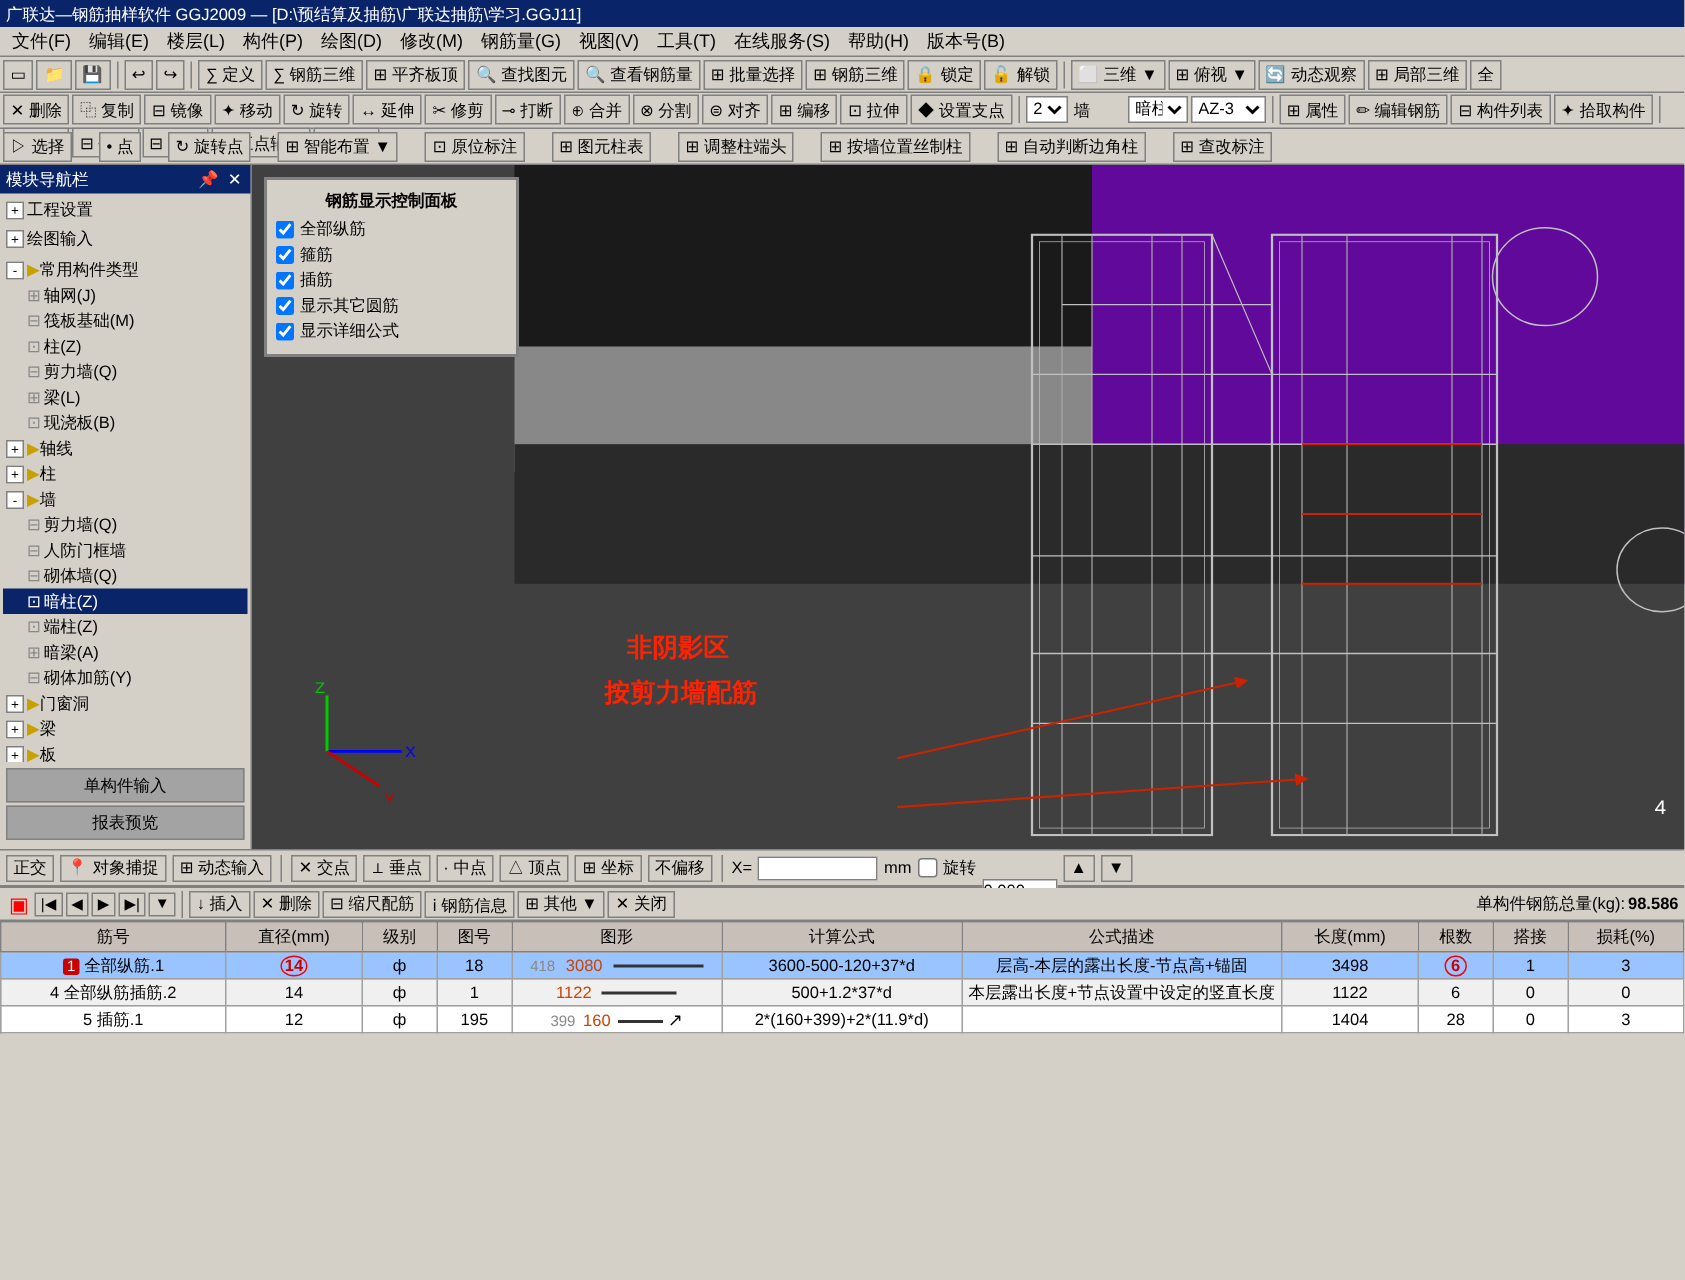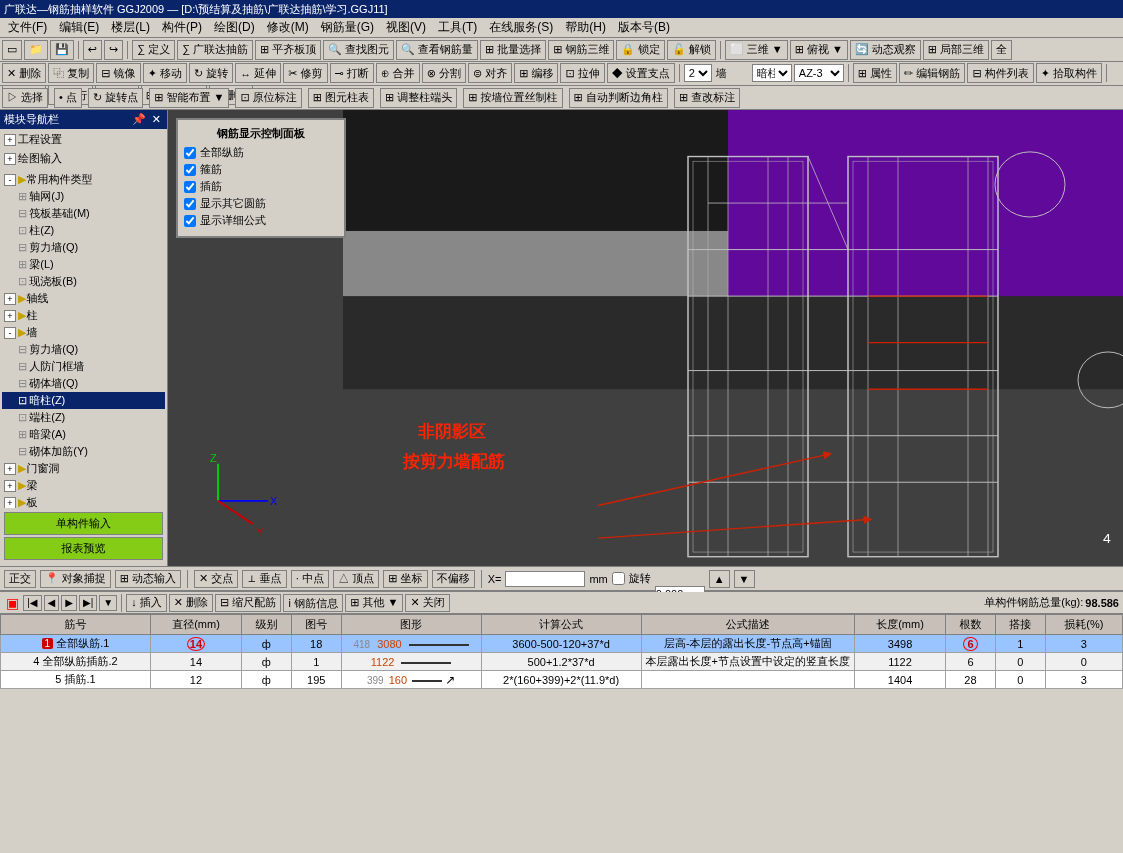--- a/index.html
+++ b/index.html
@@ -23,21 +23,21 @@
     
     #sidebar { width: 168px; background: #d4d0c8; border-right: 1px solid #808080; display: flex; flex-direction: column; }
     #sidebar-header { background: #0a246a; color: white; font-size: 11px; padding: 2px 4px; display: flex; justify-content: space-between; align-items: center; }
     #sidebar-content { flex: 1; overflow-y: auto; padding: 2px; }
     .sidebar-section { margin-bottom: 2px; }
     .sidebar-section-header { display: flex; align-items: center; padding: 1px 2px; cursor: pointer; font-size: 11px; }
     .tree-icon { width: 12px; height: 12px; border: 1px solid #808080; background: white; display: inline-flex; align-items: center; justify-content: center; font-size: 9px; margin-right: 2px; flex-shrink: 0; }
     .sidebar-item { padding: 1px 4px 1px 16px; cursor: pointer; font-size: 11px; display: flex; align-items: center; gap: 2px; }
     .sidebar-item.selected { background: #0a246a; color: white; }
     #sidebar-bottom { padding: 4px; }
-    .sidebar-big-btn { width: 100%; background: #84cc16; border: 1px solid #808080; padding: 3px; font-size: 11px; cursor: pointer; margin-bottom: 2px; }
+    .sidebar-big-btn { width: 100%; background: #a3a3a3; border: 1px solid #808080; padding: 3px; font-size: 11px; cursor: pointer; margin-bottom: 2px; }
 
     
     #viewport { flex: 1; background: #404040; position: relative; overflow: hidden; }
 
     
     #steel-panel { position: absolute; top: 8px; left: 8px; background: #d4d0c8; border: 2px solid #808080; padding: 6px; width: 170px; font-size: 11px; }
     #steel-panel-title { font-size: 11px; font-weight: bold; margin-bottom: 4px; text-align: center; }
     .steel-panel-item { display: flex; align-items: center; gap: 4px; margin-bottom: 2px; }
     .steel-panel-item input[type=checkbox] { width: 12px; height: 12px; }
 
@@ -67,21 +67,21 @@
     .cad-lines { position: absolute; top: 0; left: 0; width: 100%; height: 100%; }
 
     
     .nav-btn { font-size: 10px; background: #d4d0c8; border: 1px solid #808080; padding: 0 3px; cursor: pointer; height: 16px; }
 
     
     .row-badge { background: #0a246a; color: white; font-size: 10px; padding: 0 3px; border-radius: 2px; }
     .row-badge-red { background: #cc0000; }
 
     
-    #toolbar3 { background: #d4d0c8; border-bottom: 1px solid #808080; height: 24px; display: flex; align-items: center; padding: 0 2px; gap: 6px; }
+    #toolbar3 { background: #d4d0c8; border-bottom: 1px solid #808080; height: 24px; display: flex; align-items: center; padding: 0 2px; gap: 18px; }
   </style>
 </head>
 <body>
 
 <div id="title-bar">
   <span>广联达—钢筋抽样软件 GGJ2009 — [D:\预结算及抽筋\广联达抽筋\学习.GGJ11]</span>
 </div>
 
 <div id="menu-bar">
   <span class="menu-item">文件(F)</span>
@@ -100,21 +100,21 @@
 
 <div class="toolbar-row" style="border-bottom:1px solid #808080; height:24px;">
   <button class="tb-btn">▭</button>
   <button class="tb-btn">📁</button>
   <button class="tb-btn">💾</button>
   <div class="tb-separator"></div>
   <button class="tb-btn">↩</button>
   <button class="tb-btn">↪</button>
   <div class="tb-separator"></div>
   <button class="tb-btn">∑ 定义</button>
-  <button class="tb-btn">∑ 广联达抽筋</button>
+  <button class="tb-btn">∑ 钢筋三维</button>
   <button class="tb-btn">⊞ 平齐板顶</button>
   <button class="tb-btn">🔍 查找图元</button>
   <button class="tb-btn">🔍 查看钢筋量</button>
   <button class="tb-btn">⊞ 批量选择</button>
   <button class="tb-btn">⊞ 钢筋三维</button>
   <button class="tb-btn">🔒 锁定</button>
   <button class="tb-btn">🔓 解锁</button>
   <div class="tb-separator"></div>
   <button class="tb-btn">⬜ 三维 ▼</button>
   <button class="tb-btn">⊞ 俯视 ▼</button>

